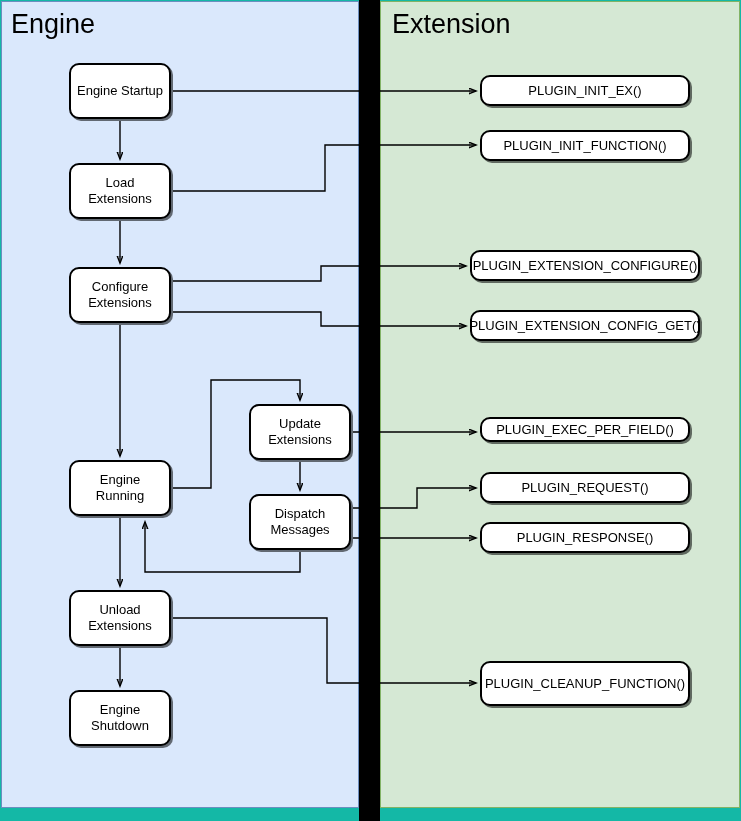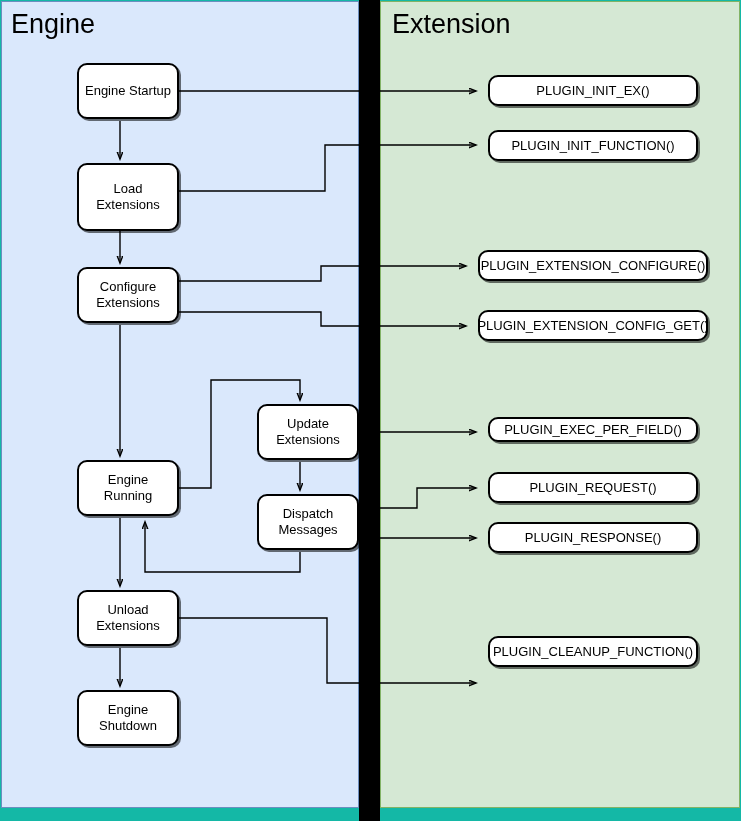--- a/index.html
+++ b/index.html
@@ -61,21 +61,20 @@
     border-radius: 10px;
     box-shadow: 2px 2px 0px rgba(0,0,0,0.55);
     display: flex;
     align-items: center;
     justify-content: center;
     text-align: center;
     color: #000000;
     font-size: 13px;
     line-height: 16px;
     padding: 2px 4px;
-    margin-left: 8px;
   }
   .node.engine-node { width: 102px; height: 56px; }
   .node.mid-node { width: 102px; height: 56px; }
   .node.api-node {
     height: 31px;
     font-size: 13px;
     line-height: 15px;
   }
 
   svg#wires {
@@ -137,21 +136,21 @@
 
     <path d="M353,538 L476,538" marker-end="url(#arrowhead)"></path>
 
     <path d="M173,618 L327,618 L327,683 L476,683" marker-end="url(#arrowhead)"></path>
   </svg>
 
   <div id="nodes-layer">
       <div class="node engine-node" style="left: 69px; top: 63px; width: 102px; height: 56px;">
         <span>Engine Startup</span>
       </div>
-      <div class="node engine-node" style="left: 69px; top: 163px; width: 102px; height: 68px;">
+      <div class="node engine-node" style="left: 69px; top: 163px; width: 102px; height: 56px;">
         <span>Load Extensions</span>
       </div>
       <div class="node engine-node" style="left: 69px; top: 267px; width: 102px; height: 56px;">
         <span>Configure Extensions</span>
       </div>
       <div class="node engine-node" style="left: 69px; top: 460px; width: 102px; height: 56px;">
         <span>Engine Running</span>
       </div>
       <div class="node engine-node" style="left: 69px; top: 590px; width: 102px; height: 56px;">
         <span>Unload Extensions</span>
@@ -179,18 +178,18 @@
       </div>
       <div class="node api-node" style="left: 480px; top: 417px; width: 210px; height: 25px;">
         <span>PLUGIN_EXEC_PER_FIELD()</span>
       </div>
       <div class="node api-node" style="left: 480px; top: 472px; width: 210px; height: 31px;">
         <span>PLUGIN_REQUEST()</span>
       </div>
       <div class="node api-node" style="left: 480px; top: 522px; width: 210px; height: 31px;">
         <span>PLUGIN_RESPONSE()</span>
       </div>
-      <div class="node api-node" style="left: 480px; top: 636px; width: 210px; height: 31px;">
+      <div class="node api-node" style="left: 480px; top: 661px; width: 210px; height: 45px;">
         <span>PLUGIN_CLEANUP_FUNCTION()</span>
       </div>
     </div>
 
 </div>
 
 </body></html>

